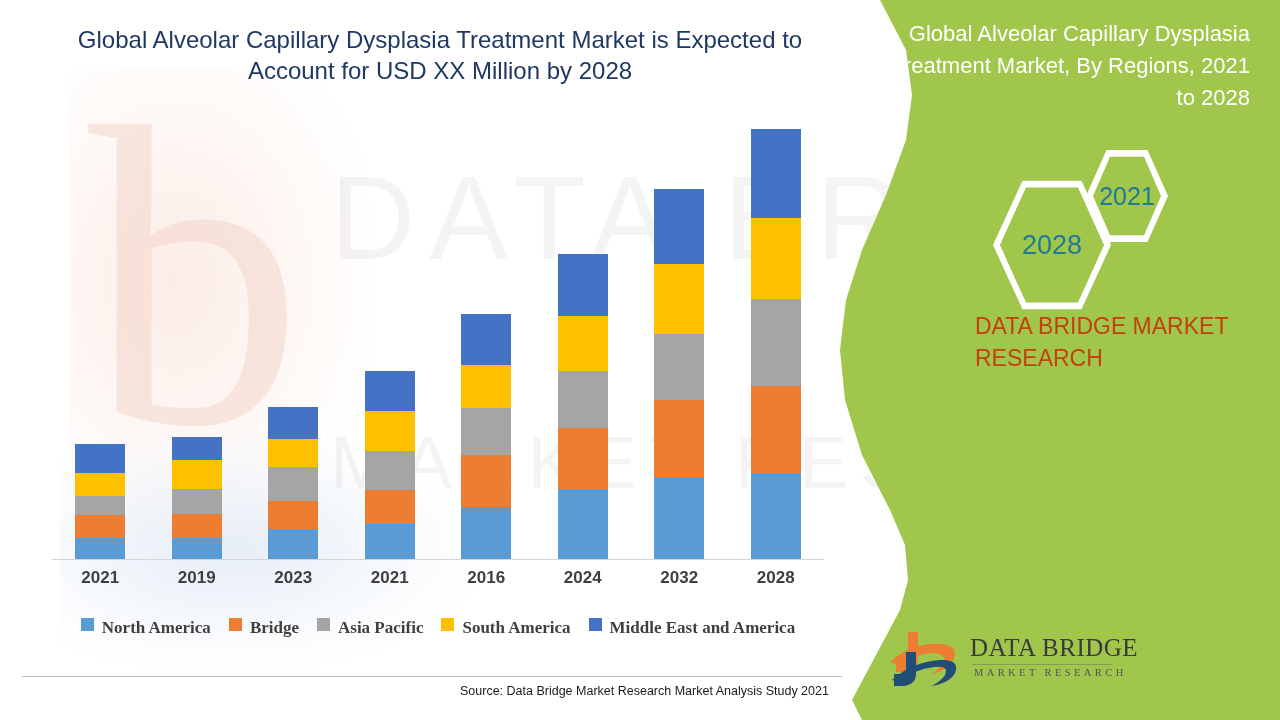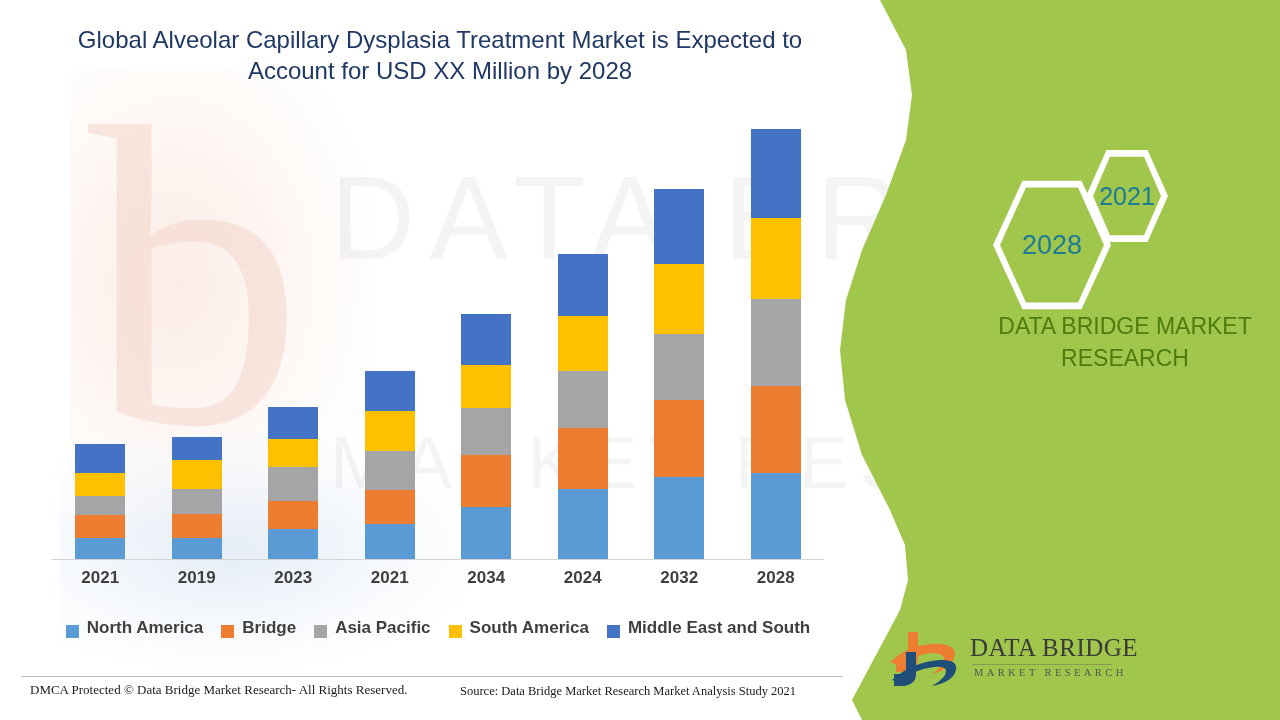--- a/index.html
+++ b/index.html
@@ -110,40 +110,40 @@
   
   .legend {
     position: absolute;
     left: 52px; top: 615px;
     width: 772px; height: 26px;
     display: flex;
     align-items: center;
     justify-content: center;
     gap: 18px;
   }
-  .legend-item { display: flex; align-items: flex-end; gap: 8px; }
+  .legend-item { display: flex; align-items: flex-start; gap: 8px; font-family: Liberation Serif, serif; }
   .legend-swatch { width: 13px; height: 13px; flex: none; }
   .legend-label {
     font-size: 17px; font-weight: bold; color: #3f3f3f; white-space: nowrap;
   }
 
   
   .footer-rule {
     position: absolute;
     left: 22px; top: 676px; width: 820px; height: 1px;
     background: #b8b8b8;
   }
   .footer-dmca {
     position: absolute; left: 30px; top: 682px;
     font-family: "Liberation Serif", serif;
     font-size: 13px; color: #1a1a1a; white-space: nowrap;
   }
   .footer-source {
     position: absolute; left: 460px; top: 684px;
-    font-family: Liberation Serif, serif;
+    font-family: Liberation Sans, sans-serif;
     font-size: 12.5px; color: #1a1a1a; white-space: nowrap;
   }
 
   
   .green-panel {
     position: absolute;
     left: 0; top: 0; width: 1280px; height: 720px;
     background: #a0c64b;
     clip-path: polygon(880px 0, 1280px 0, 1280px 720px, 862px 720px, 852px 700px, 900px 610px, 908px 580px, 905px 545px, 890px 510px, 862px 455px, 845px 400px, 840px 350px, 846px 300px, 862px 250px, 886px 195px, 906px 140px, 912px 95px, 906px 50px);
     pointer-events: none;
@@ -175,22 +175,21 @@
     background: #a0c64b;
     clip-path: polygon(25% 2%, 75% 2%, 100% 50%, 75% 98%, 25% 98%, 0% 50%);
   }
   .hex-text { position: relative; z-index: 2; }
   .hex-2021 { left: 1086px; top: 148px; width: 82px; height: 96px; font-size: 25px; }
   .hex-2028 { left: 993px; top: 178px; width: 118px; height: 134px; font-size: 27px; }
 
   .dbmr-text {
     position: absolute;
     left: 975px; top: 310px; width: 300px;
-    text-align: center;
-    color: #4d7c0f;
+    color: #c2410c;
     font-size: 23px;
     line-height: 32px;
   }
 
   
   .logo { position: absolute; left: 888px; top: 628px; width: 230px; height: 62px; }
   .logo-word {
     position: absolute; left: 82px; top: 6px;
     font-family: "Liberation Serif", serif;
     font-size: 25px; color: #3a3a3a; letter-spacing: 0.5px;
@@ -281,21 +280,21 @@
         </div>
       </div>
     <div class="axis-line"></div>
   </div>
 
   <div class="xlabels" id="xlabels">
       <div class="xlabel">2021</div>
       <div class="xlabel">2019</div>
       <div class="xlabel">2023</div>
       <div class="xlabel">2021</div>
-      <div class="xlabel">2034</div>
+      <div class="xlabel">2016</div>
       <div class="xlabel">2024</div>
       <div class="xlabel">2032</div>
       <div class="xlabel">2028</div>
     </div>
 
   <div class="legend" id="legend">
       <div class="legend-item">
         <span class="legend-swatch" style="background: rgb(91, 155, 213);"></span>
         <span class="legend-label">North America</span>
       </div>
@@ -306,29 +305,29 @@
       <div class="legend-item">
         <span class="legend-swatch" style="background: rgb(165, 165, 165);"></span>
         <span class="legend-label">Asia Pacific</span>
       </div>
       <div class="legend-item">
         <span class="legend-swatch" style="background: rgb(255, 192, 0);"></span>
         <span class="legend-label">South America</span>
       </div>
       <div class="legend-item">
         <span class="legend-swatch" style="background: rgb(68, 114, 196);"></span>
-        <span class="legend-label">Middle East and South</span>
+        <span class="legend-label">Middle East and America</span>
       </div>
     </div>
 
   <div class="footer-rule"></div>
-  <div class="footer-dmca">DMCA Protected © Data Bridge Market Research- All Rights Reserved.</div>
   <div class="footer-source">Source: Data Bridge Market Research Market Analysis Study 2021</div>
 
   <div class="green-panel"></div>
+  <div class="green-title">Global Alveolar Capillary Dysplasia Treatment Market, By Regions, 2021 to 2028</div>
 
   <div class="hex hex-2021">
     <div class="hex-shape"></div>
     <div class="hex-inner"></div>
     <span class="hex-text">2021</span>
   </div>
 
   <div class="hex hex-2028">
     <div class="hex-shape"></div>
     <div class="hex-inner"></div>

